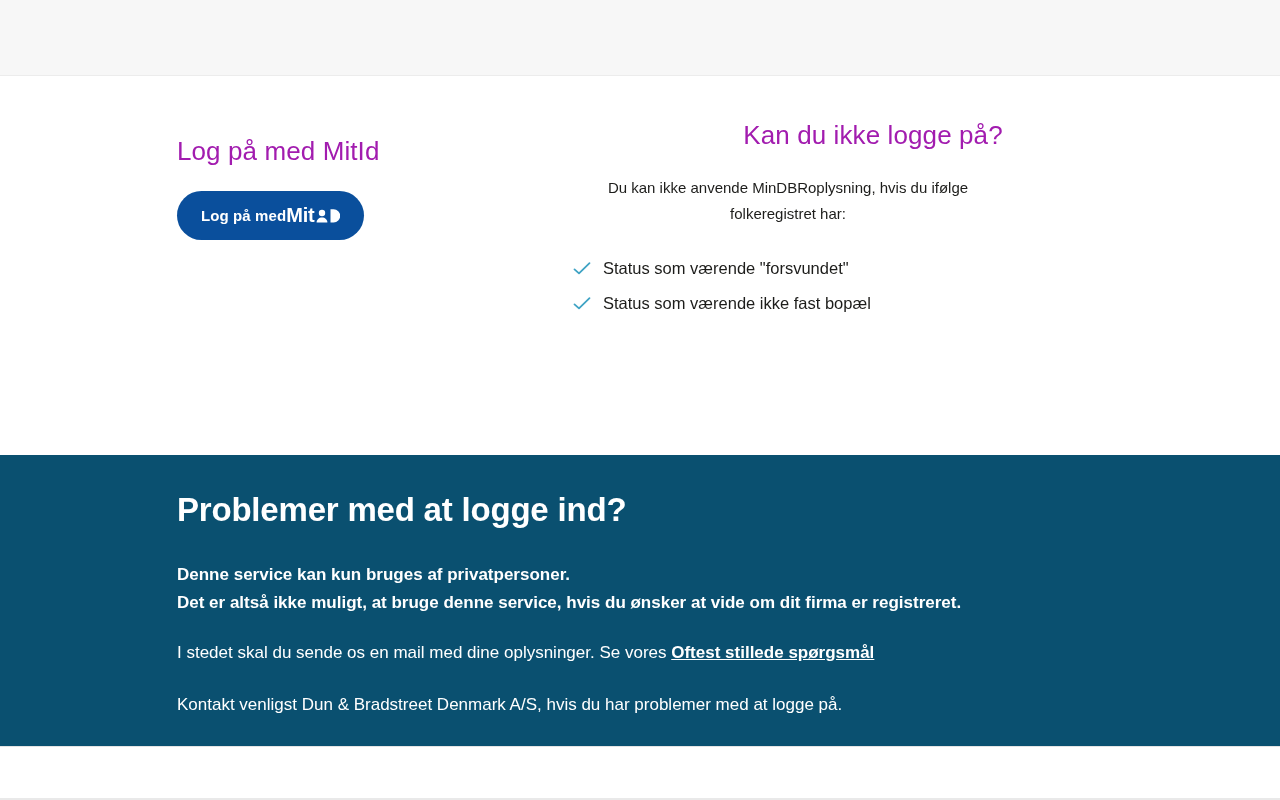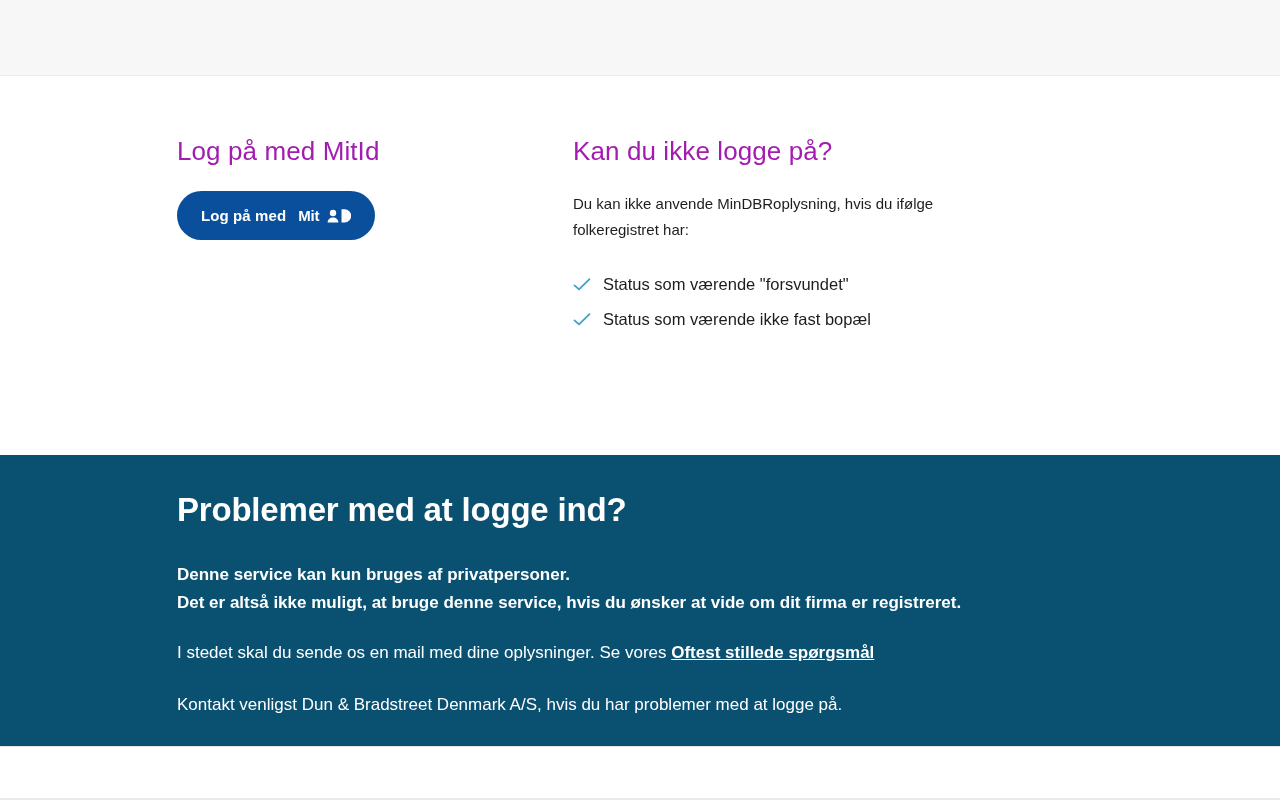--- a/index.html
+++ b/index.html
@@ -39,53 +39,54 @@
   .col-left {
     position: absolute;
     left: 177px;
     top: 60px;
     width: 360px;
   }
 
   .col-right {
     position: absolute;
     left: 573px;
-    top: 60px;
+    top: 44px;
     width: 600px;
+    text-align: center;
   }
 
   h2.section-head {
     font-size: 26px;
     font-weight: 400;
     color: #a21caf;
     margin: 0 0 24px 0;
     letter-spacing: 0.1px;
   }
 
   
   .mitid-button {
     display: inline-flex;
     align-items: center;
-    gap: 6px;
+    gap: 0;
     background: #0a4f9c;
     color: #ffffff;
     border: none;
     border-radius: 26px;
     height: 49px;
     padding: 6px 24px;
     font-size: 15px;
     font-weight: 700;
     cursor: pointer;
     font-family: "Liberation Sans", sans-serif;
     letter-spacing: 0.1px;
   }
   .mitid-button .mit-word {
-    font-size: 15px;
-    font-weight: 700;
-    margin-left: 6px;
+    font-size: 20px;
+    font-weight: 700;
+    margin-left: 0;
     letter-spacing: -0.2px;
   }
   .mitid-glyph {
     display: inline-flex;
     align-items: center;
     margin-left: 2px;
   }
 
   
   .right-para {

